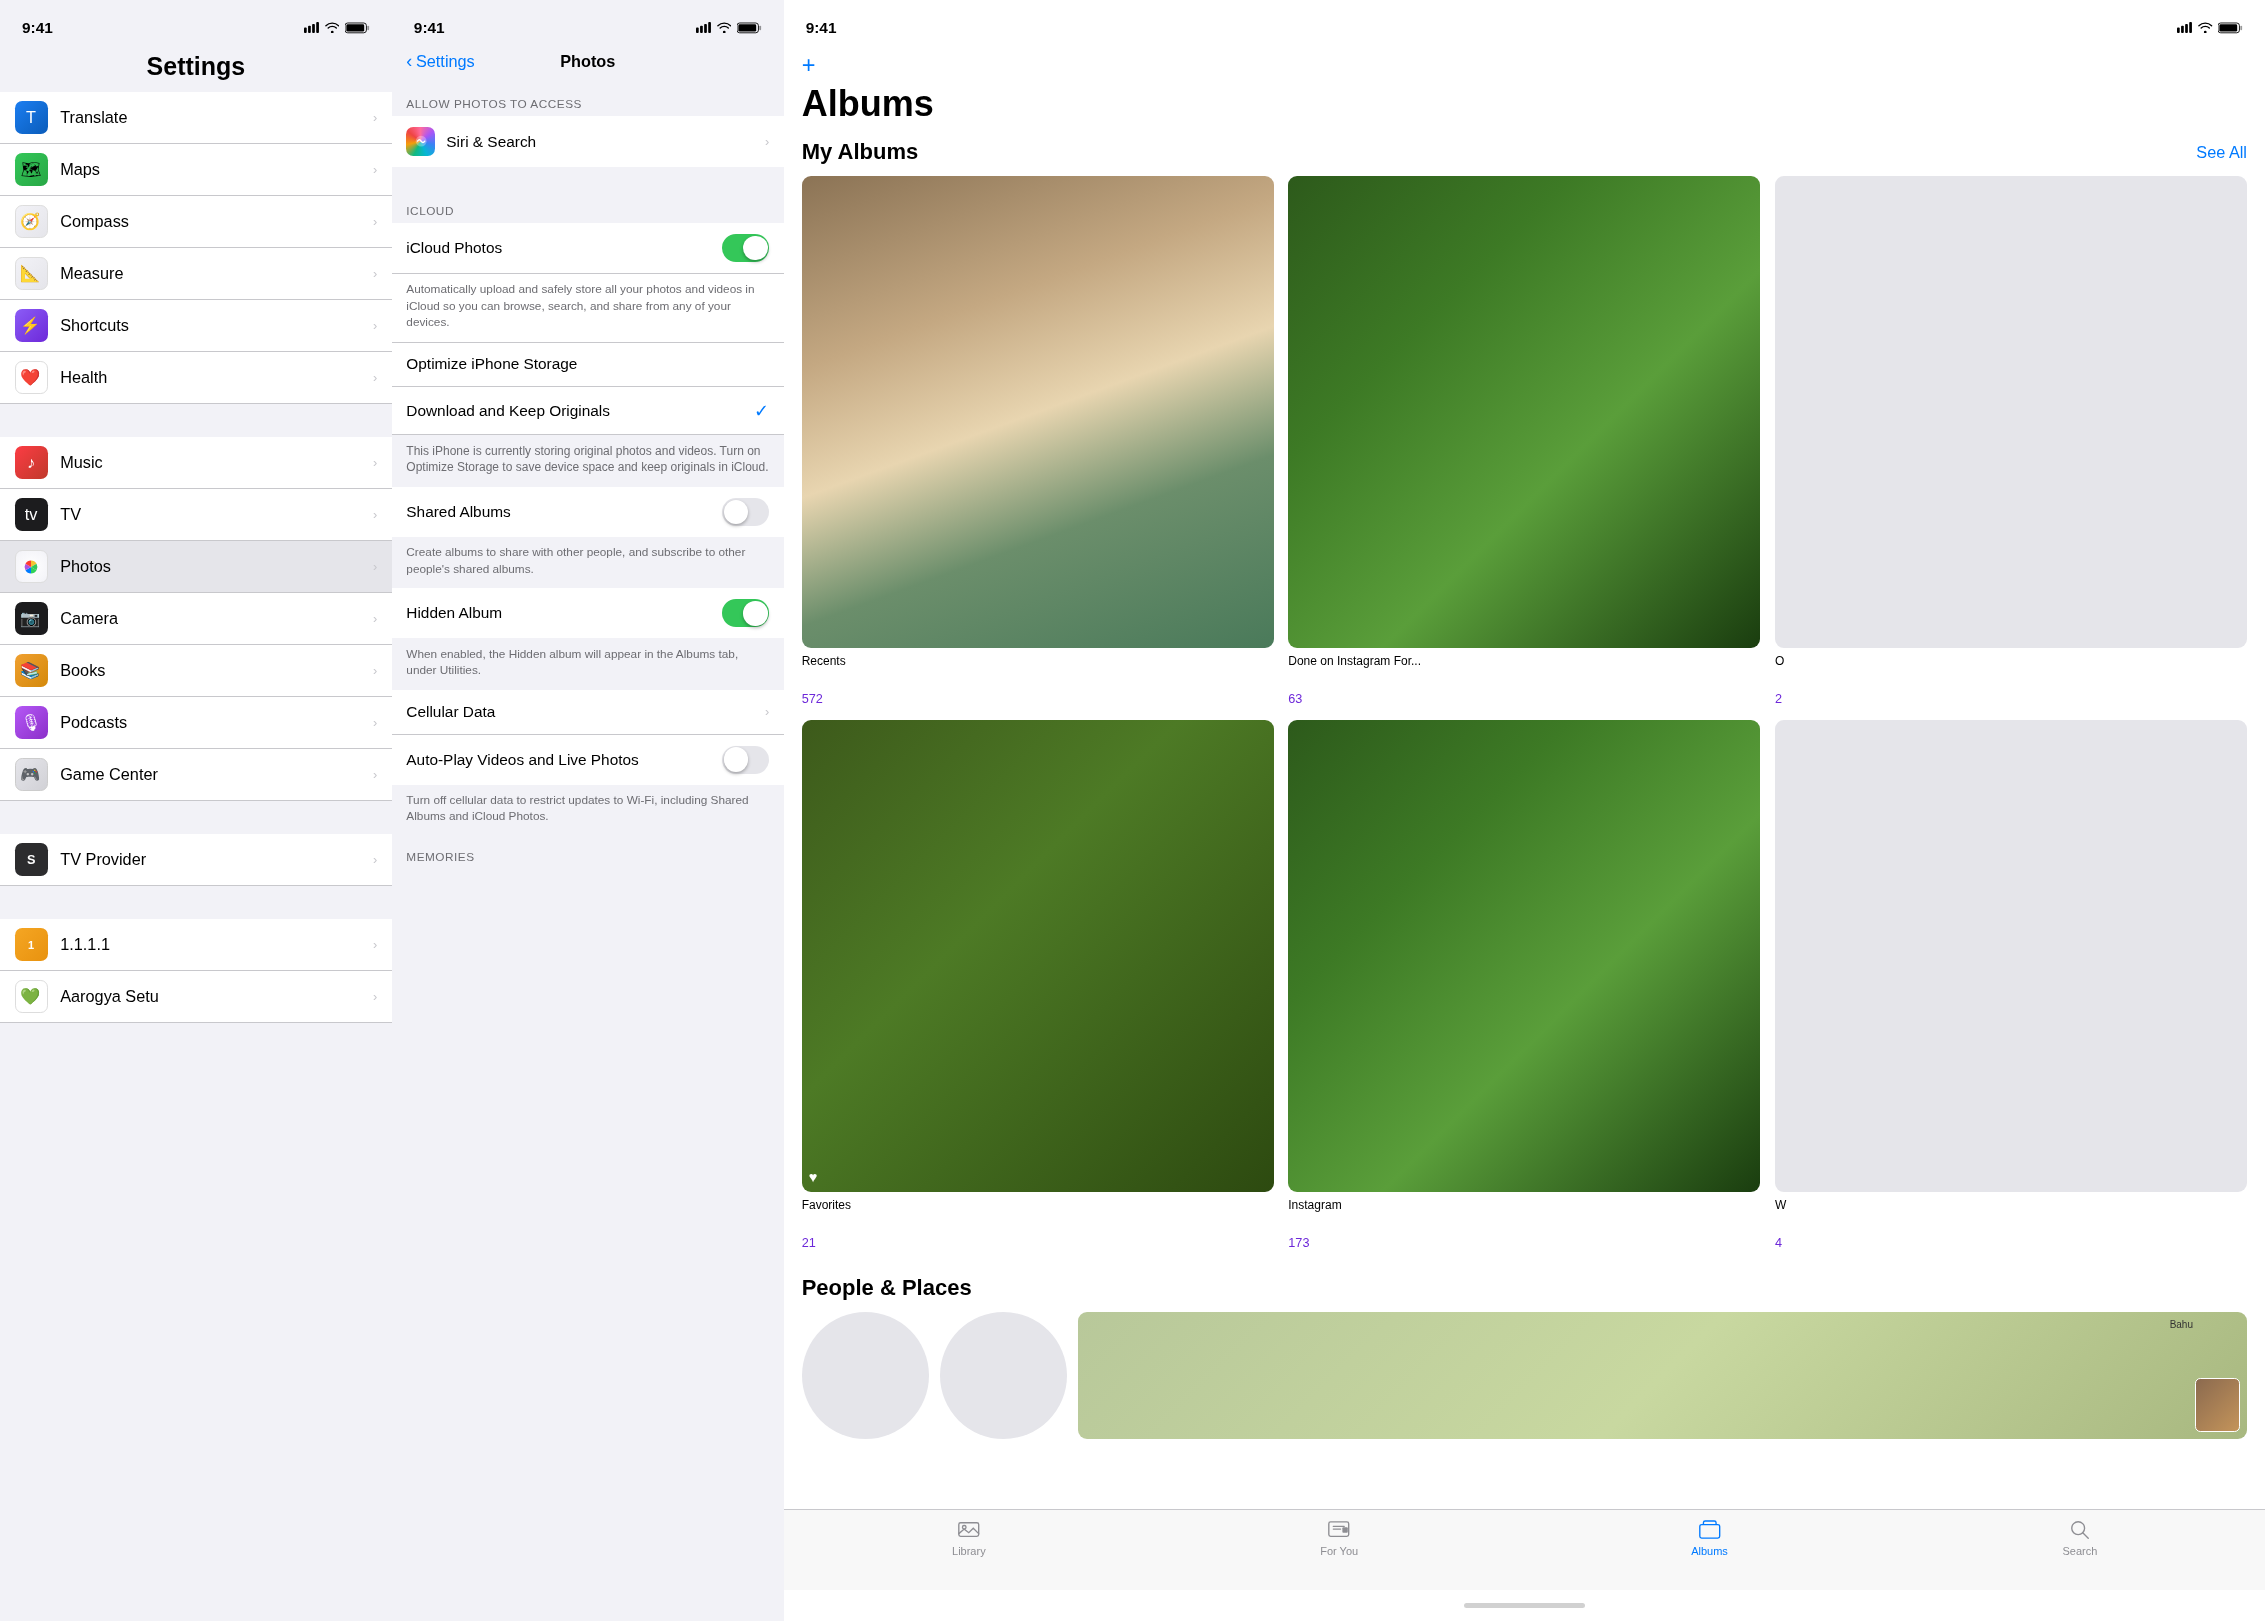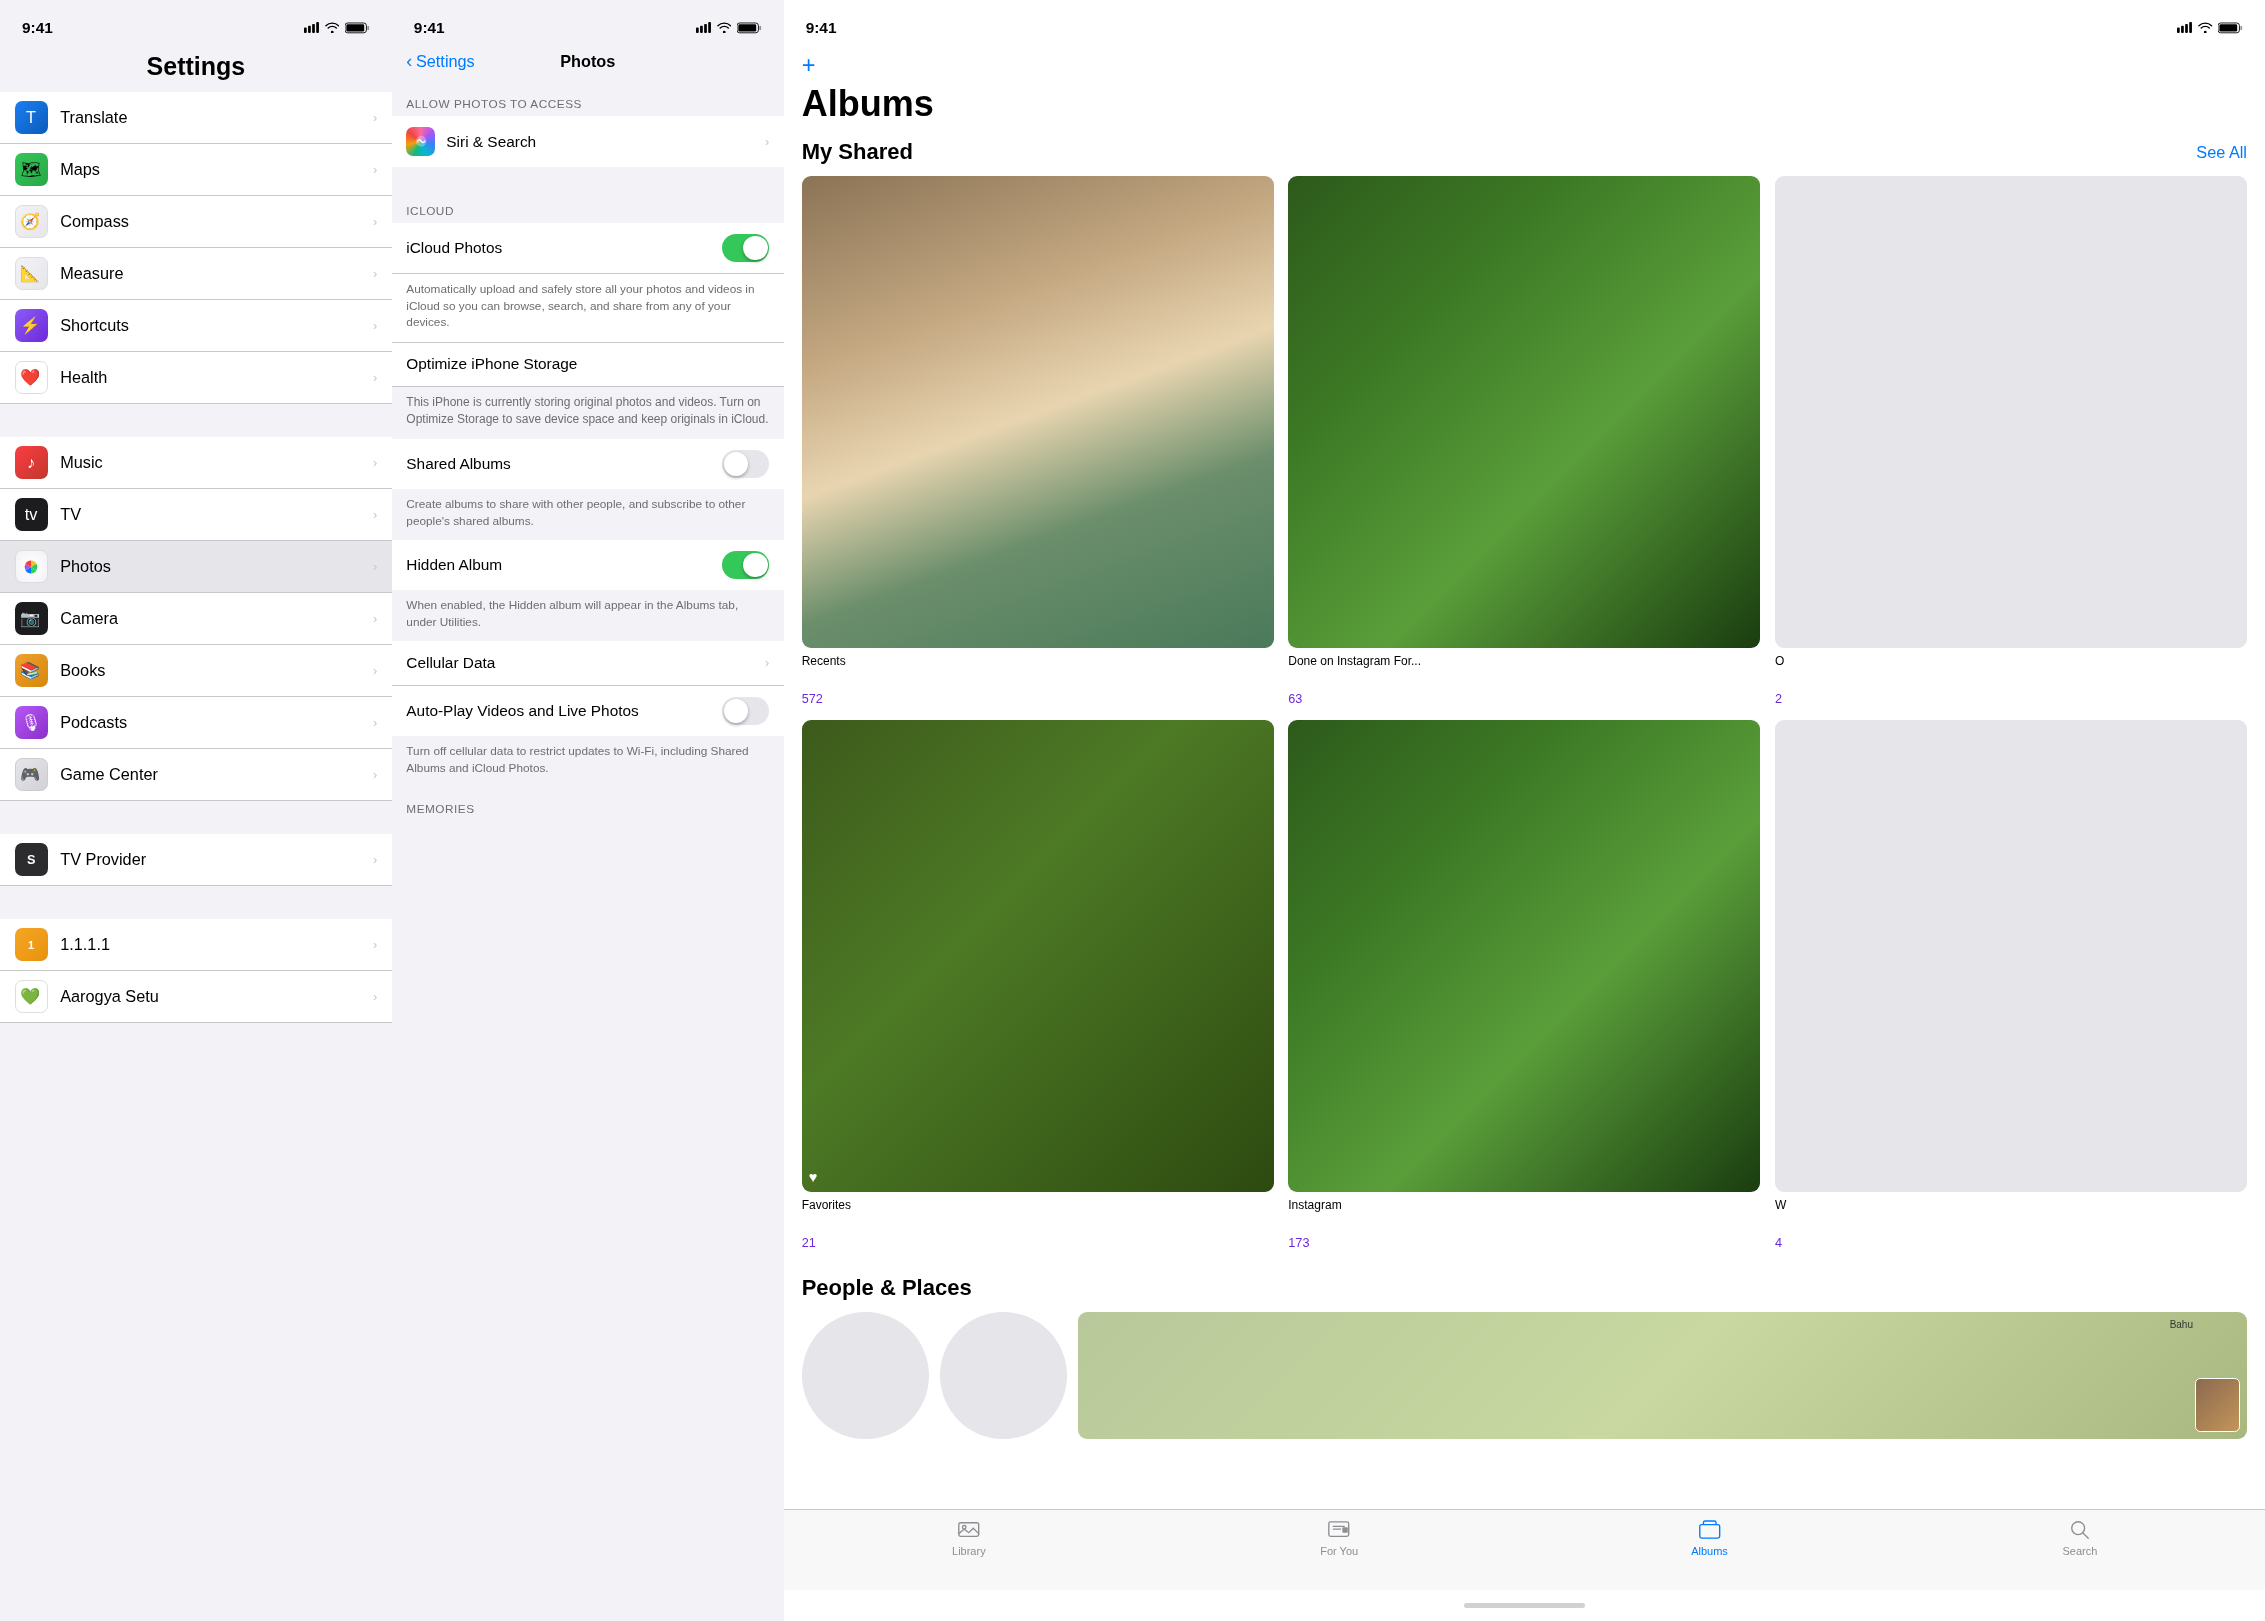--- a/index.html
+++ b/index.html
@@ -621,20 +621,24 @@
           <div class="toggle-thumb"></div>
         </div>
       </div>
 
       <div style="padding:7.2px 14.5px 11px; background:#fff; font-size:11.8px; color:#6d6d72; line-height:1.4; border-bottom:0.5px solid #c8c8cc;">Automatically upload and safely store all your photos and videos in iCloud so you can browse, search, and share from any of your devices.</div>
 
       <div class="storage-option" style="border-bottom: 0.5px solid #c8c8cc;">
         <span class="storage-option-label">Optimize iPhone Storage</span>
       </div>
 
+      <div class="storage-option">
+        <span class="storage-option-label">Download and Keep Originals</span>
+        <span class="checkmark">✓</span>
+      </div>
     </div>
     <div style="padding:7.2px 14.5px 11px; background:#f2f2f7; font-size:12px; color:#6d6d72; line-height:1.4;">This iPhone is currently storing original photos and videos. Turn on Optimize Storage to save device space and keep originals in iCloud.</div>
 
     <div class="card">
       <div class="card-item">
         <span class="card-item-label">Shared Albums</span>
         <div class="toggle off">
           <div class="toggle-thumb"></div>
         </div>
       </div>
@@ -696,21 +700,21 @@
 
   <div class="albums-top">
     <span class="albums-plus">+</span>
   </div>
 
   <div class="albums-scroll">
 
     <div class="albums-title">Albums</div>
 
     <div class="albums-section-header">
-      <span class="albums-section-title">My Shared</span>
+      <span class="albums-section-title">My Albums</span>
       <span class="albums-see-all">See All</span>
     </div>
 
     <div class="albums-grid">
 
       <div class="album-item">
         <div class="album-thumb thumb-recents"></div>
         <div class="album-name">Recents</div>
         <div class="album-count">572</div>
       </div>

